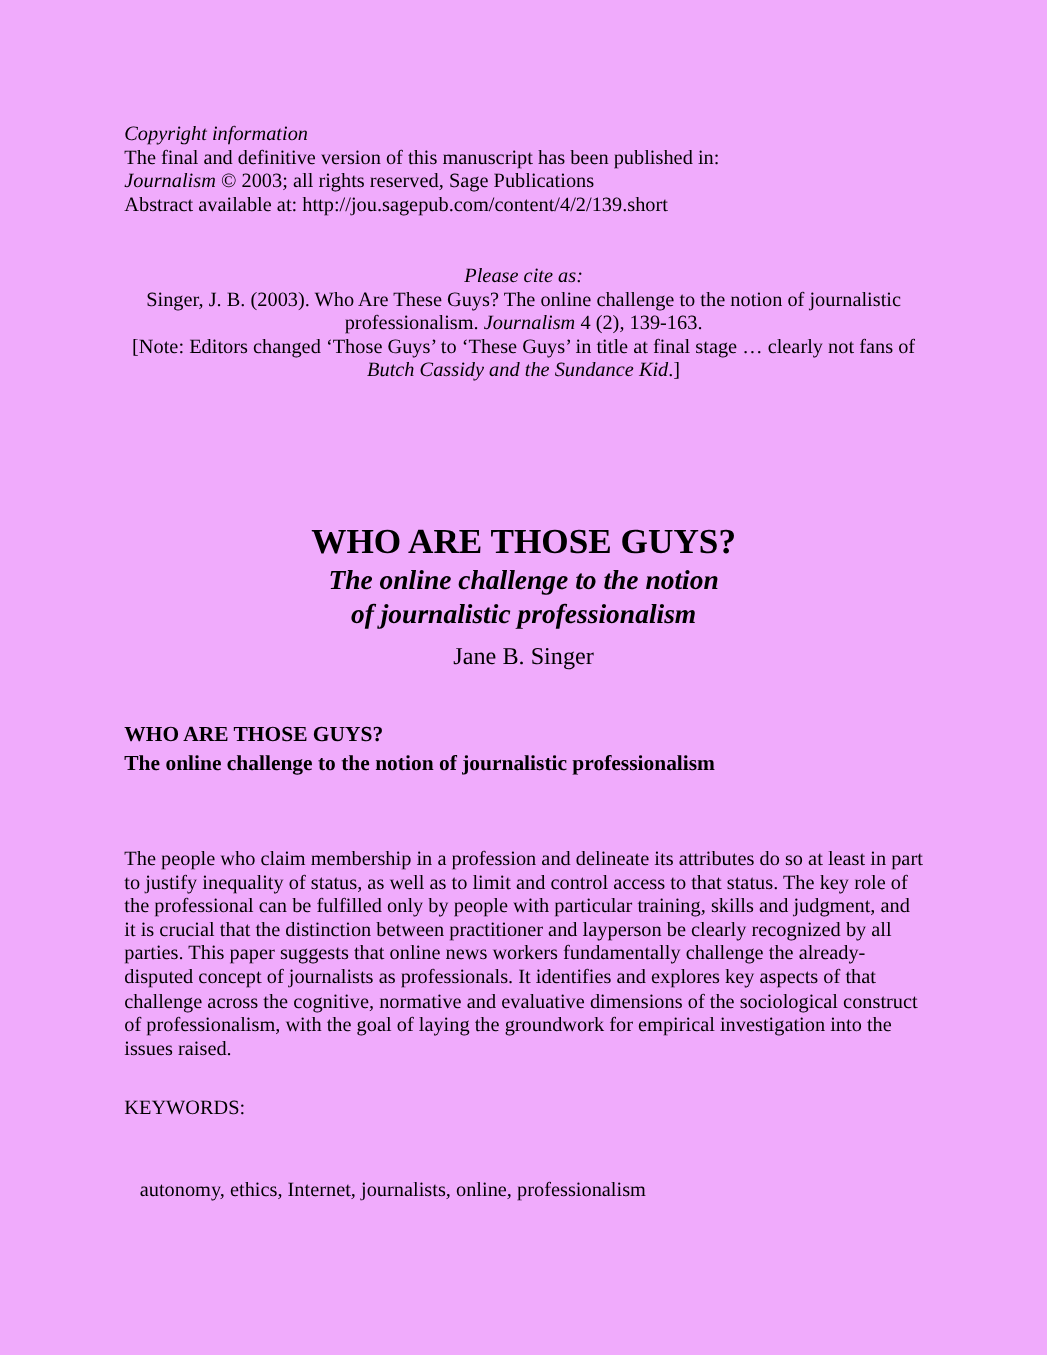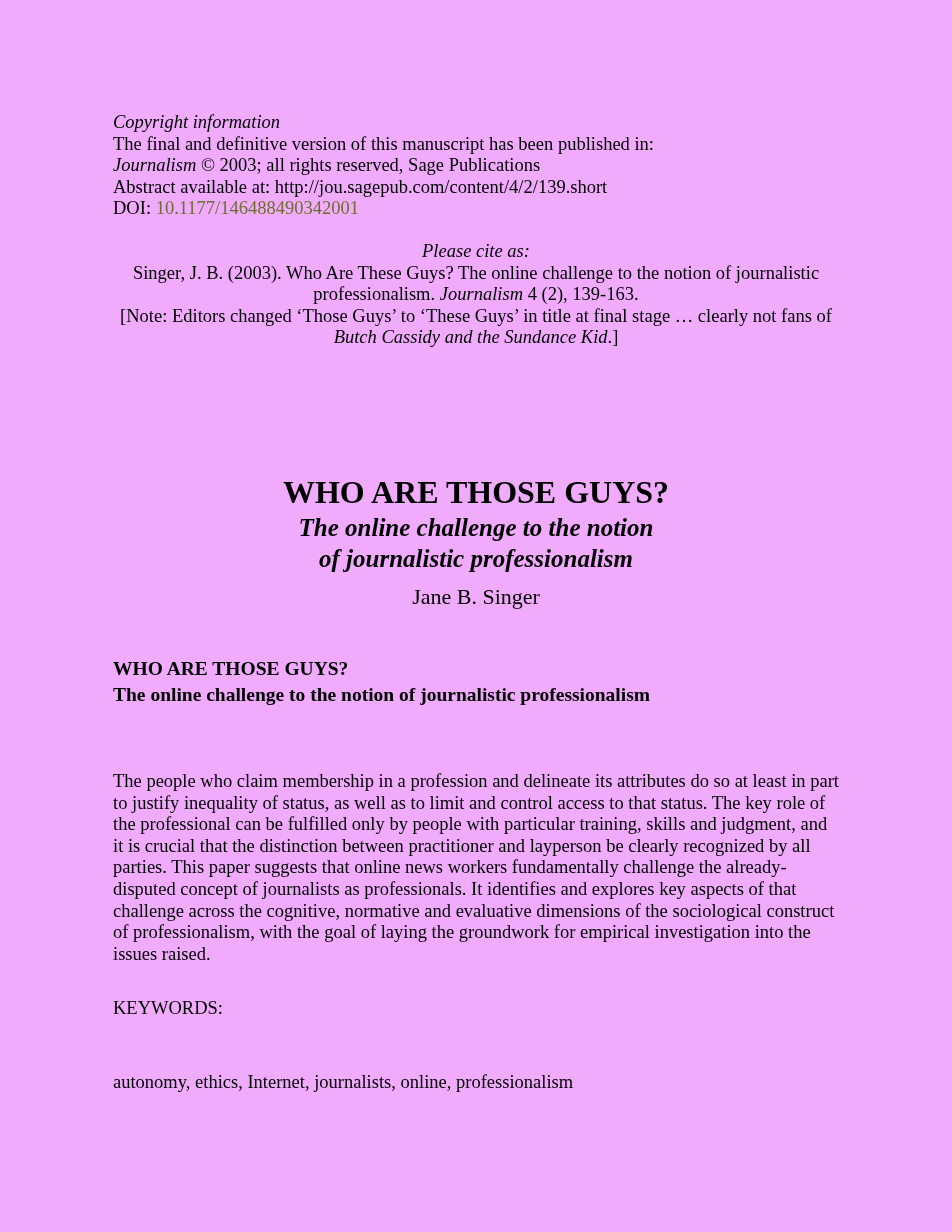--- a/index.html
+++ b/index.html
@@ -70,33 +70,32 @@
   
   .abstract-block { top: 771px; }
 
   
   .keywords-heading {
     top: 998px;
     font-size: 18.5px;
     font-weight: normal;
     line-height: 21.6px;
   }
-  .keywords-list { top: 1072px; }
+  .keywords-list { top: 1072px; margin-left: 14px; }
 </style>
 </head>
 <body>
 
 <div class="page">
 
   <div class="block body-text copyright-block">
     <p class="it">Copyright information</p>
     <p>The final and definitive version of this manuscript has been published in:</p>
     <p><span class="it">Journalism</span><span> © 2003; all rights reserved, Sage Publications</span></p>
     <p>Abstract available at: http://jou.sagepub.com/content/4/2/139.short</p>
-    <p><span>DOI: </span><span class="doi-link" style="color: rgb(109, 110, 46);">10.1177/146488490342001</span></p>
   </div>
 
   <div class="block body-text citation-block">
     <p class="it">Please cite as:</p>
     <p><span>Singer, J. B. (2003). Who Are These Guys? The online challenge to the notion of journalistic professionalism. </span><span class="it">Journalism</span><span> 4 (2), 139-163.</span></p>
     <p><span>[Note: Editors changed ‘Those Guys’ to ‘These Guys’ in title at final stage … clearly not fans of </span><span class="it">Butch Cassidy and the Sundance Kid</span><span>.]</span></p>
   </div>
 
   <div class="block title-block">
     <h1 class="main-title">WHO ARE THOSE GUYS?</h1>

